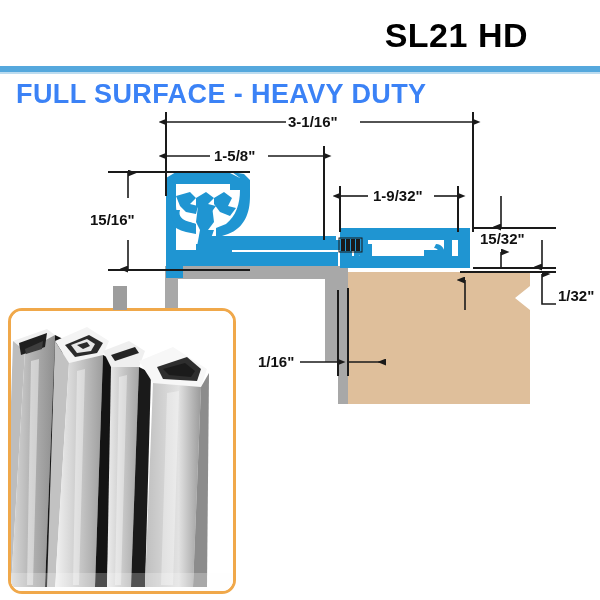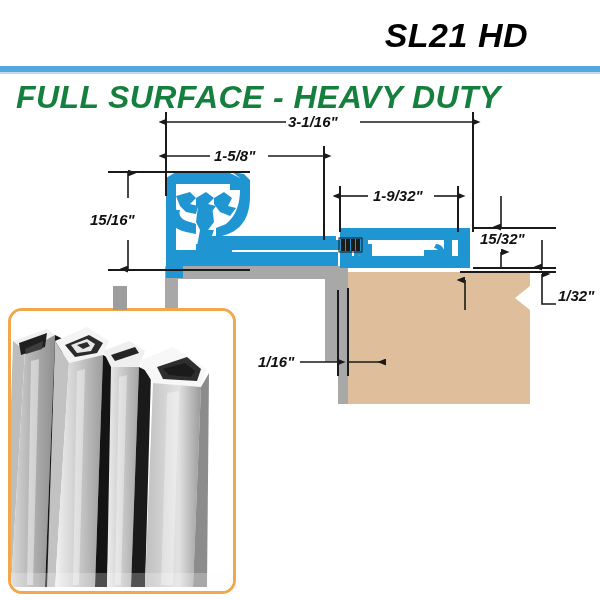--- a/index.html
+++ b/index.html
@@ -3,21 +3,21 @@
 <meta charset="utf-8">
 <style>
   html,body{margin:0;padding:0;}
   body{
     width:600px;height:600px;
     background:#ffffff;
     font-family:"Liberation Sans", sans-serif;
     overflow:hidden;
     position:relative;
   }
-  #stage{position:absolute;left:0;top:0;width:600px;height:600px;font-style:italic;}
+  #stage{position:absolute;left:0;top:0;width:600px;height:600px;}
 
   .title{
     position:absolute;
     right:72px; top:16px;
     font-size:34px;
     font-weight:bold;
     color:#000000;
     letter-spacing:0.5px;
     white-space:nowrap;
   }
@@ -26,23 +26,23 @@
     left:0; top:66px; width:600px; height:6px;
     background:#55a8dd;
   }
   .rule:after{
     content:"";position:absolute;left:0;top:6px;width:600px;height:2px;
     background:#bcdcf0;
   }
   .subtitle{
     position:absolute;
     left:16px; top:79px;
-    font-size:32px;
+    font-size:27px;
     font-weight:bold;
-    color:#15803d;
+    color:#3b82f6;
     letter-spacing:0.4px;
     white-space:nowrap;
     text-align:right;
   }
 
   .dimtext{
     position:absolute;
     font-size:15px;
     font-weight:bold;
     color:#111111;

